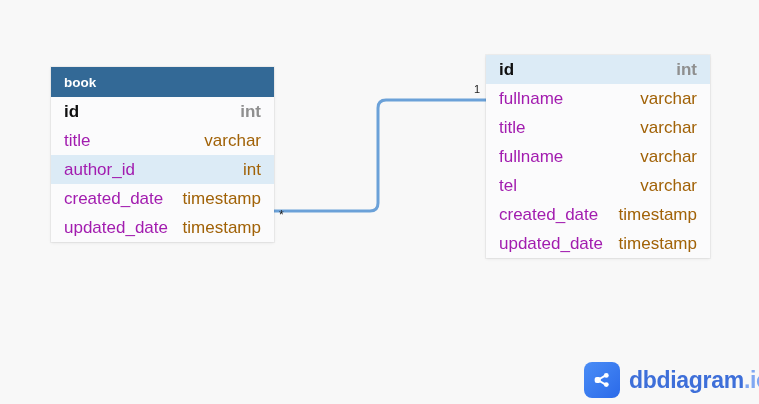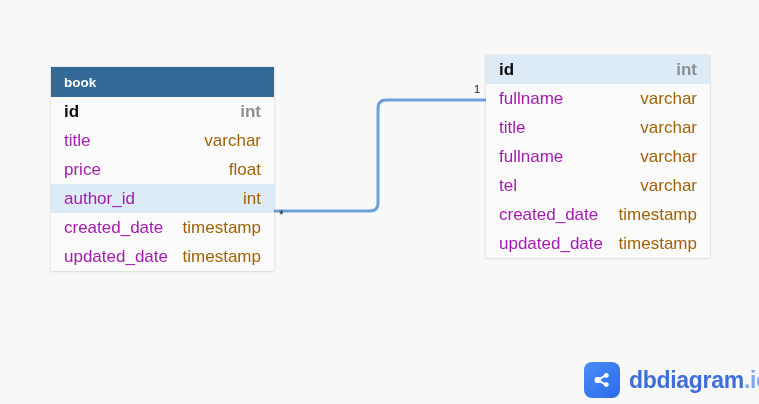--- a/index.html
+++ b/index.html
@@ -85,24 +85,20 @@
       <span>book</span>
     </div>
     <div class="row pk">
       <span class="fname">id</span>
       <span class="ftype">int</span>
     </div>
     <div class="row">
       <span class="fname">title</span>
       <span class="ftype">varchar</span>
     </div>
-    <div class="row">
-      <span class="fname">price</span>
-      <span class="ftype">float</span>
-    </div>
     <div class="row hl">
       <span class="fname">author_id</span>
       <span class="ftype">int</span>
     </div>
     <div class="row">
       <span class="fname">created_date</span>
       <span class="ftype">timestamp</span>
     </div>
     <div class="row">
       <span class="fname">updated_date</span>

